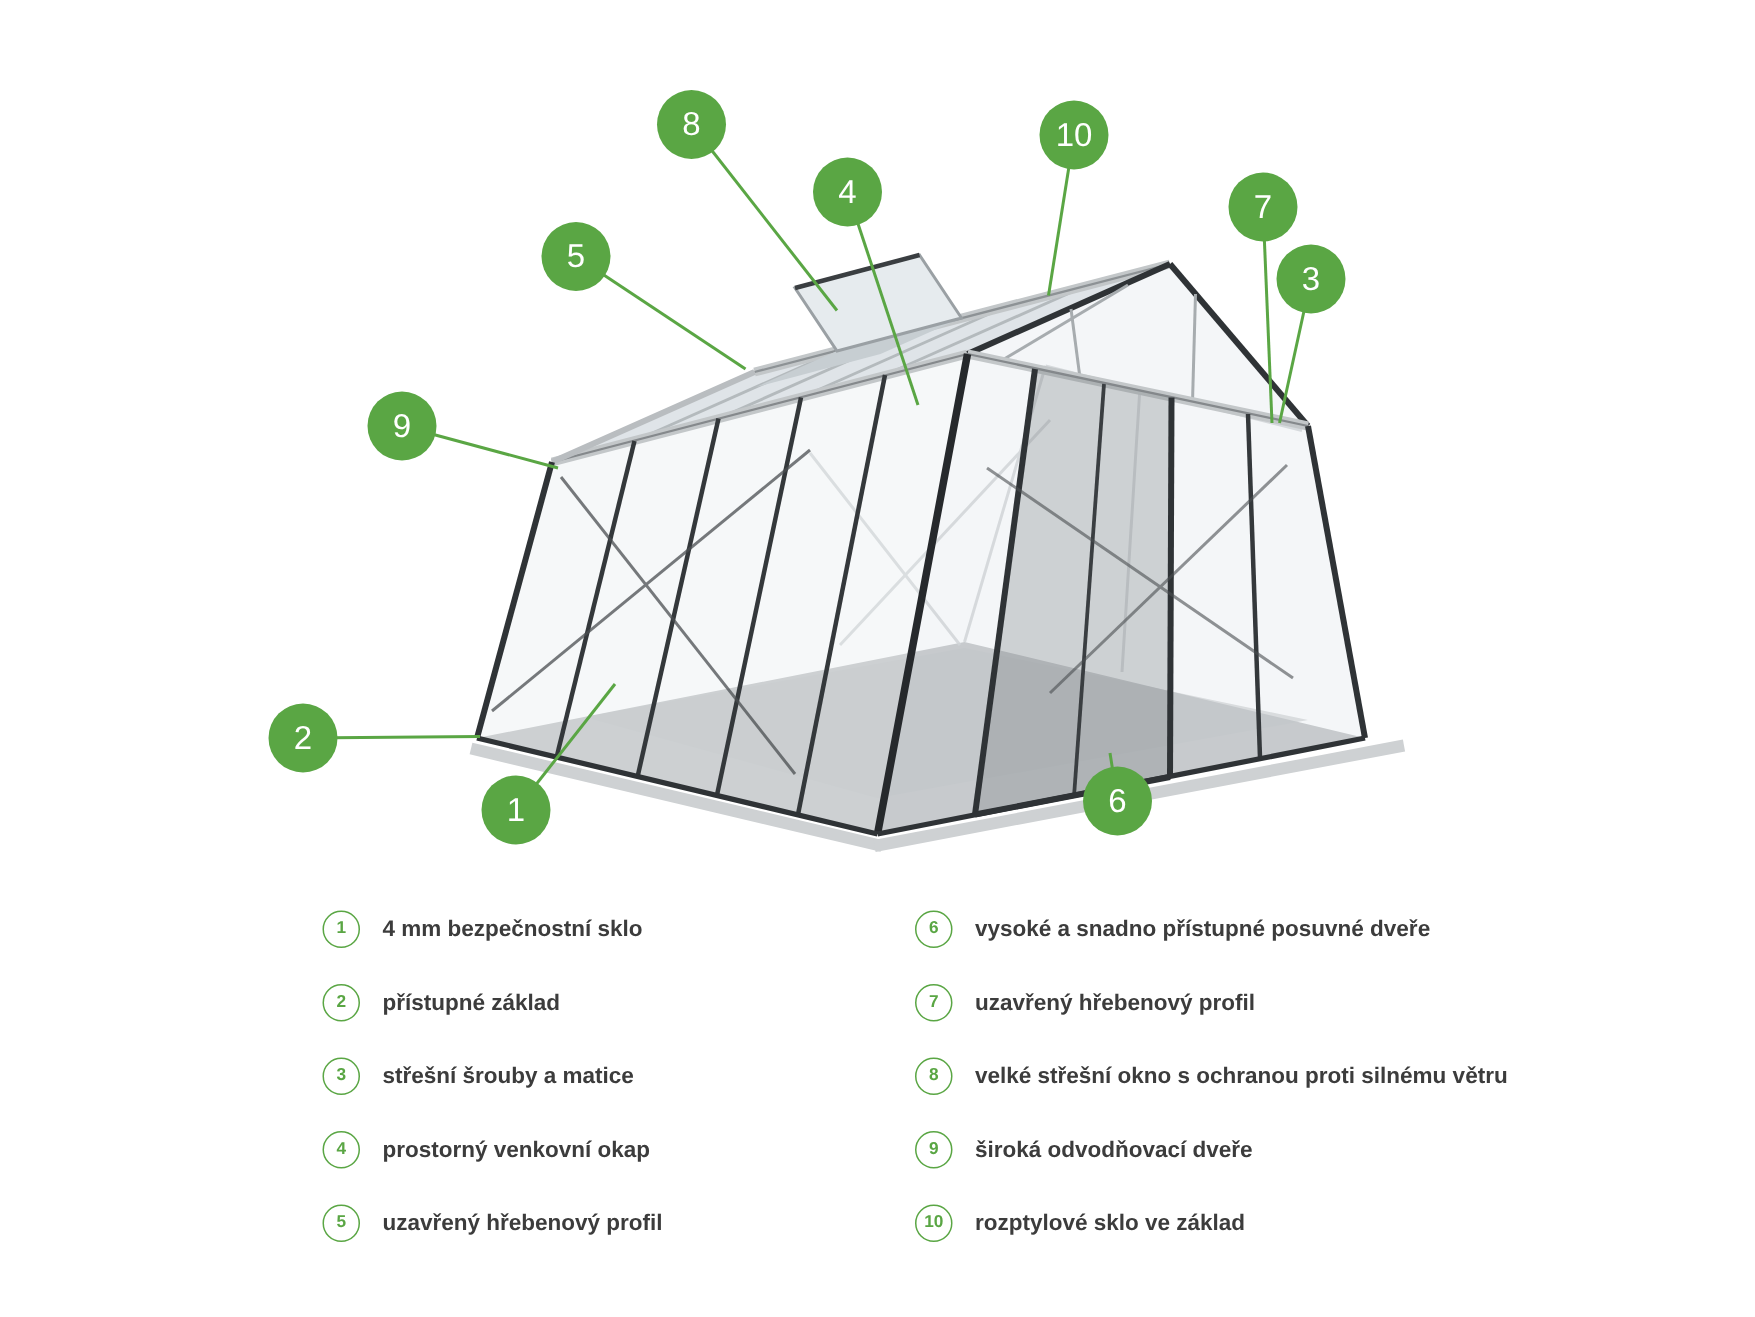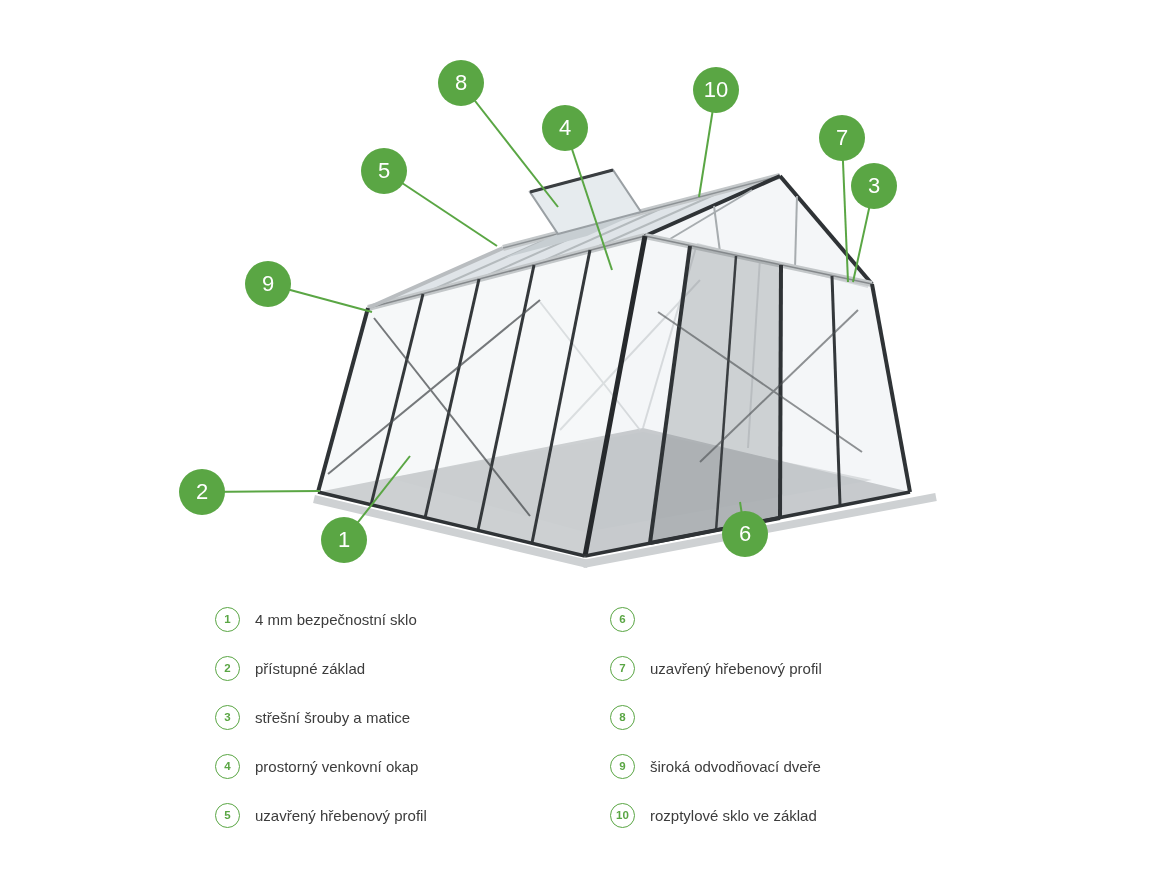--- a/index.html
+++ b/index.html
@@ -18,21 +18,21 @@
   }
   .legend-col{position:absolute;display:flex;flex-direction:column;gap:24px;}
   .legend-col.left{left:215px;top:607px;}
   .legend-col.right{left:610px;top:607px;}
   .legend-item{display:flex;align-items:center;gap:15px;}
   .lnum{
     width:25px;height:25px;border:1.6px solid var(--green);border-radius:50%;
     color:var(--green);font-size:11.5px;font-weight:700;
     display:flex;align-items:center;justify-content:center;flex:0 0 auto;line-height:1;
   }
-  .ltext{font-size:15px;font-weight:400;color:var(--text);white-space:nowrap;}
+  .ltext{font-size:15px;font-weight:700;color:var(--text);white-space:nowrap;}
 </style>
 </head>
 <body>
 
 <div class="canvas">
 
   <svg class="art" viewBox="0 0 1170 878" aria-hidden="true">
 
     <g>
 
@@ -188,27 +188,29 @@
     </div>
     <div class="legend-item">
       <span class="lnum">5</span>
       <span class="ltext">uzavřený hřebenový profil</span>
     </div>
   </div>
 
   <div class="legend-col right">
     <div class="legend-item">
       <span class="lnum">6</span>
+      <span class="ltext">vysoké a snadno přístupné posuvné dveře</span>
     </div>
     <div class="legend-item">
       <span class="lnum">7</span>
       <span class="ltext">uzavřený hřebenový profil</span>
     </div>
     <div class="legend-item">
       <span class="lnum">8</span>
+      <span class="ltext">velké střešní okno s ochranou proti silnému větru</span>
     </div>
     <div class="legend-item">
       <span class="lnum">9</span>
       <span class="ltext">široká odvodňovací dveře</span>
     </div>
     <div class="legend-item">
       <span class="lnum">10</span>
       <span class="ltext">rozptylové sklo ve základ</span>
     </div>
   </div>

